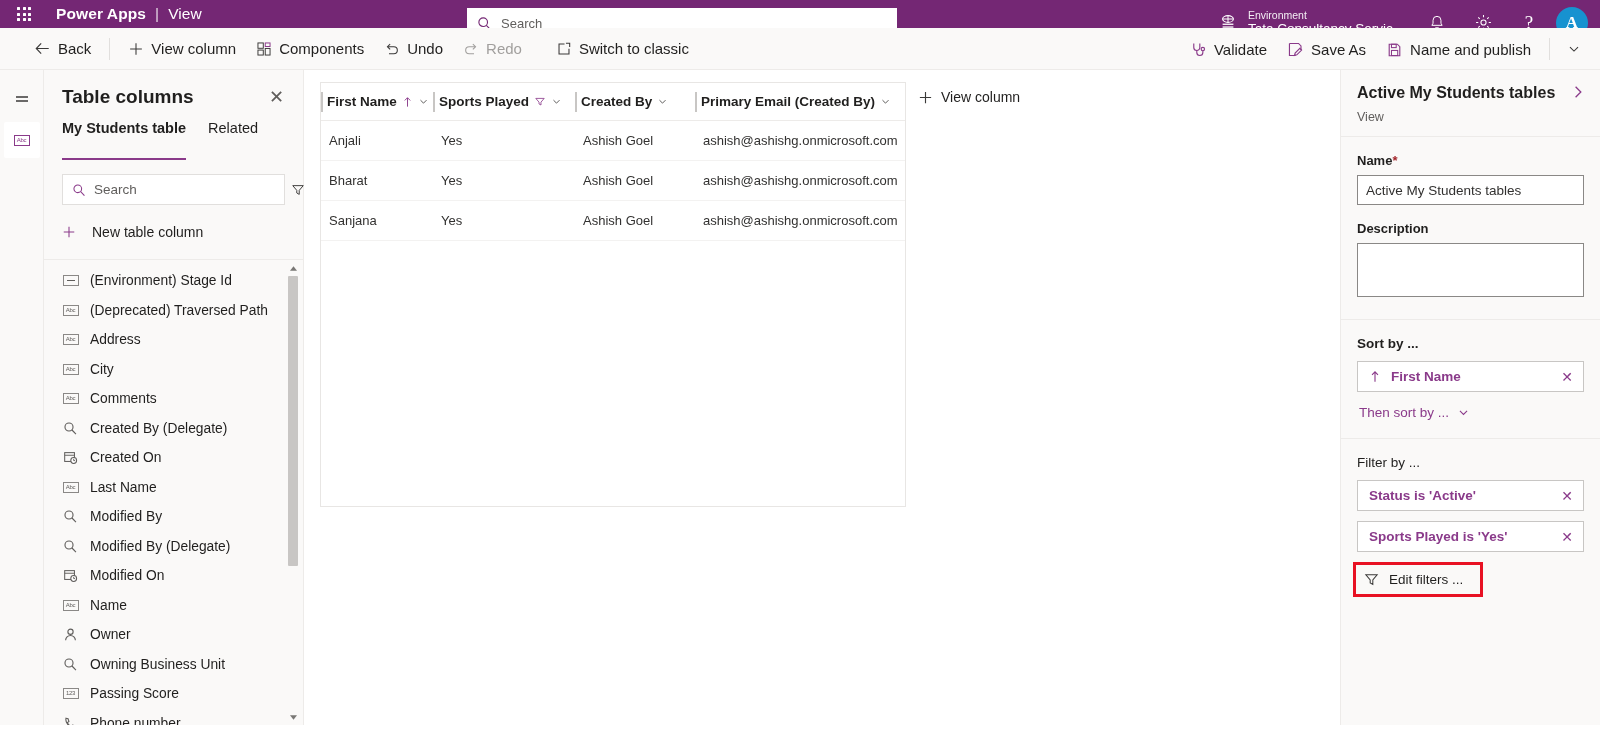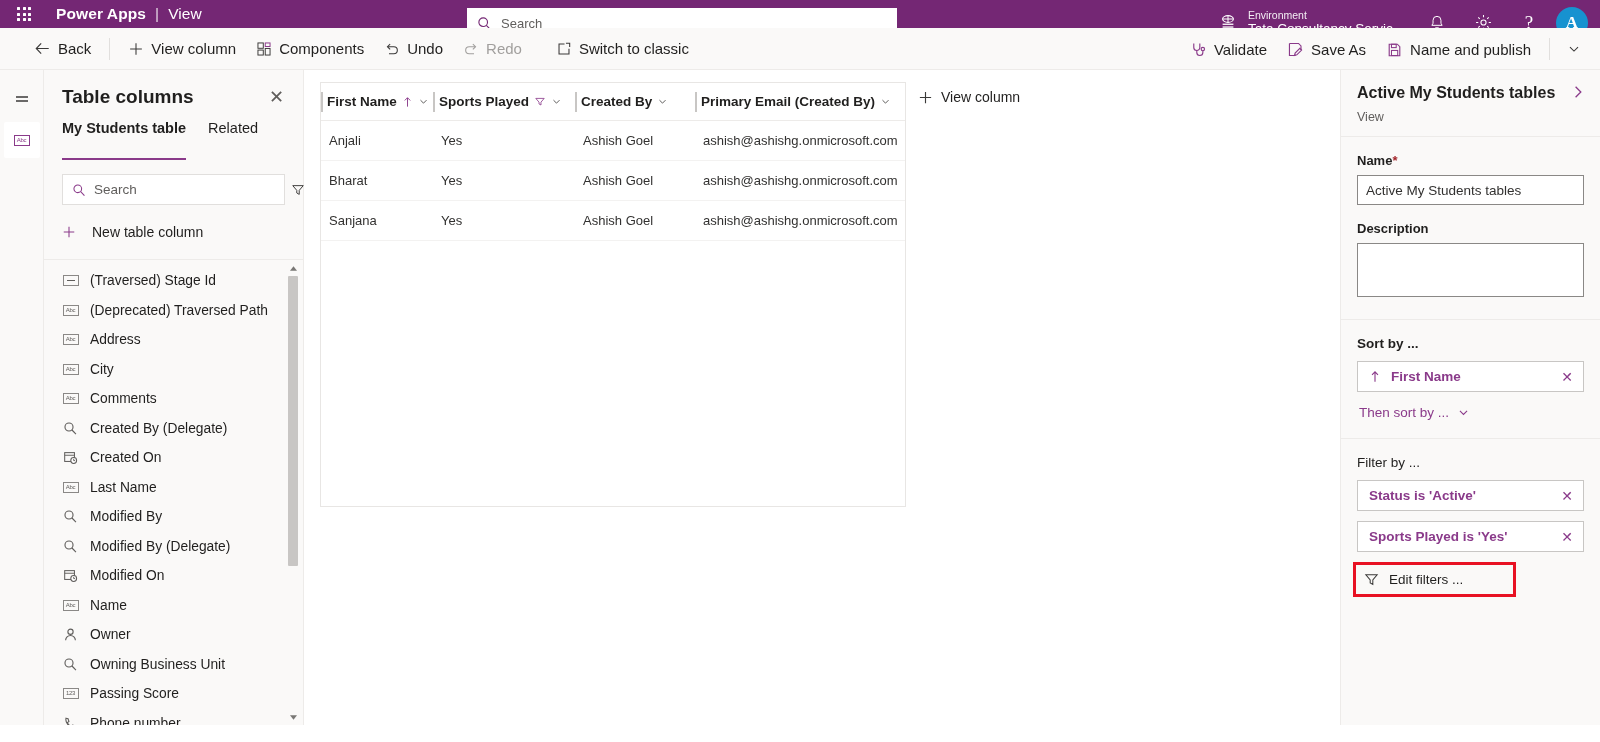--- a/index.html
+++ b/index.html
@@ -283,21 +283,21 @@
   .rp-chip .up { color: #8a3a8a; font-size: 14px; }
   .rp-then {
     display: flex; align-items: center; gap: 8px;
     font-size: 13.5px; color: #8a3a8a; cursor: pointer;
     padding: 3px 0 0 2px;
   }
   .rp-editfilters {
     display: flex; align-items: center; gap: 10px;
     font-size: 13.5px; color: #201f1e; cursor: pointer;
     padding: 7px 8px; margin-left: -4px;
-    border: 3px solid #e81123; width: 163px;
+    border: 3px solid #e81123; width: 130px;
   }
   svg { display: block; }
 </style>
 </head>
 <body>
 
 <div class="app">
 
   <div class="topbar">
     <div class="waffle">
@@ -515,21 +515,21 @@
       </div>
 
       <div class="lp-listwrap">
         <div class="lp-list" id="cols">
             <div class="lp-row">
               <span class="tyicon">
                 <span class="dash-icon">
                   <i></i>
                 </span>
               </span>
-              <span>(Traversed) Stage Id</span>
+              <span>(Environment) Stage Id</span>
             </div>
             <div class="lp-row">
               <span class="tyicon">
                 <span class="abc-icon">Abc</span>
               </span>
               <span>(Deprecated) Traversed Path</span>
             </div>
             <div class="lp-row">
               <span class="tyicon">
                 <span class="abc-icon">Abc</span>

